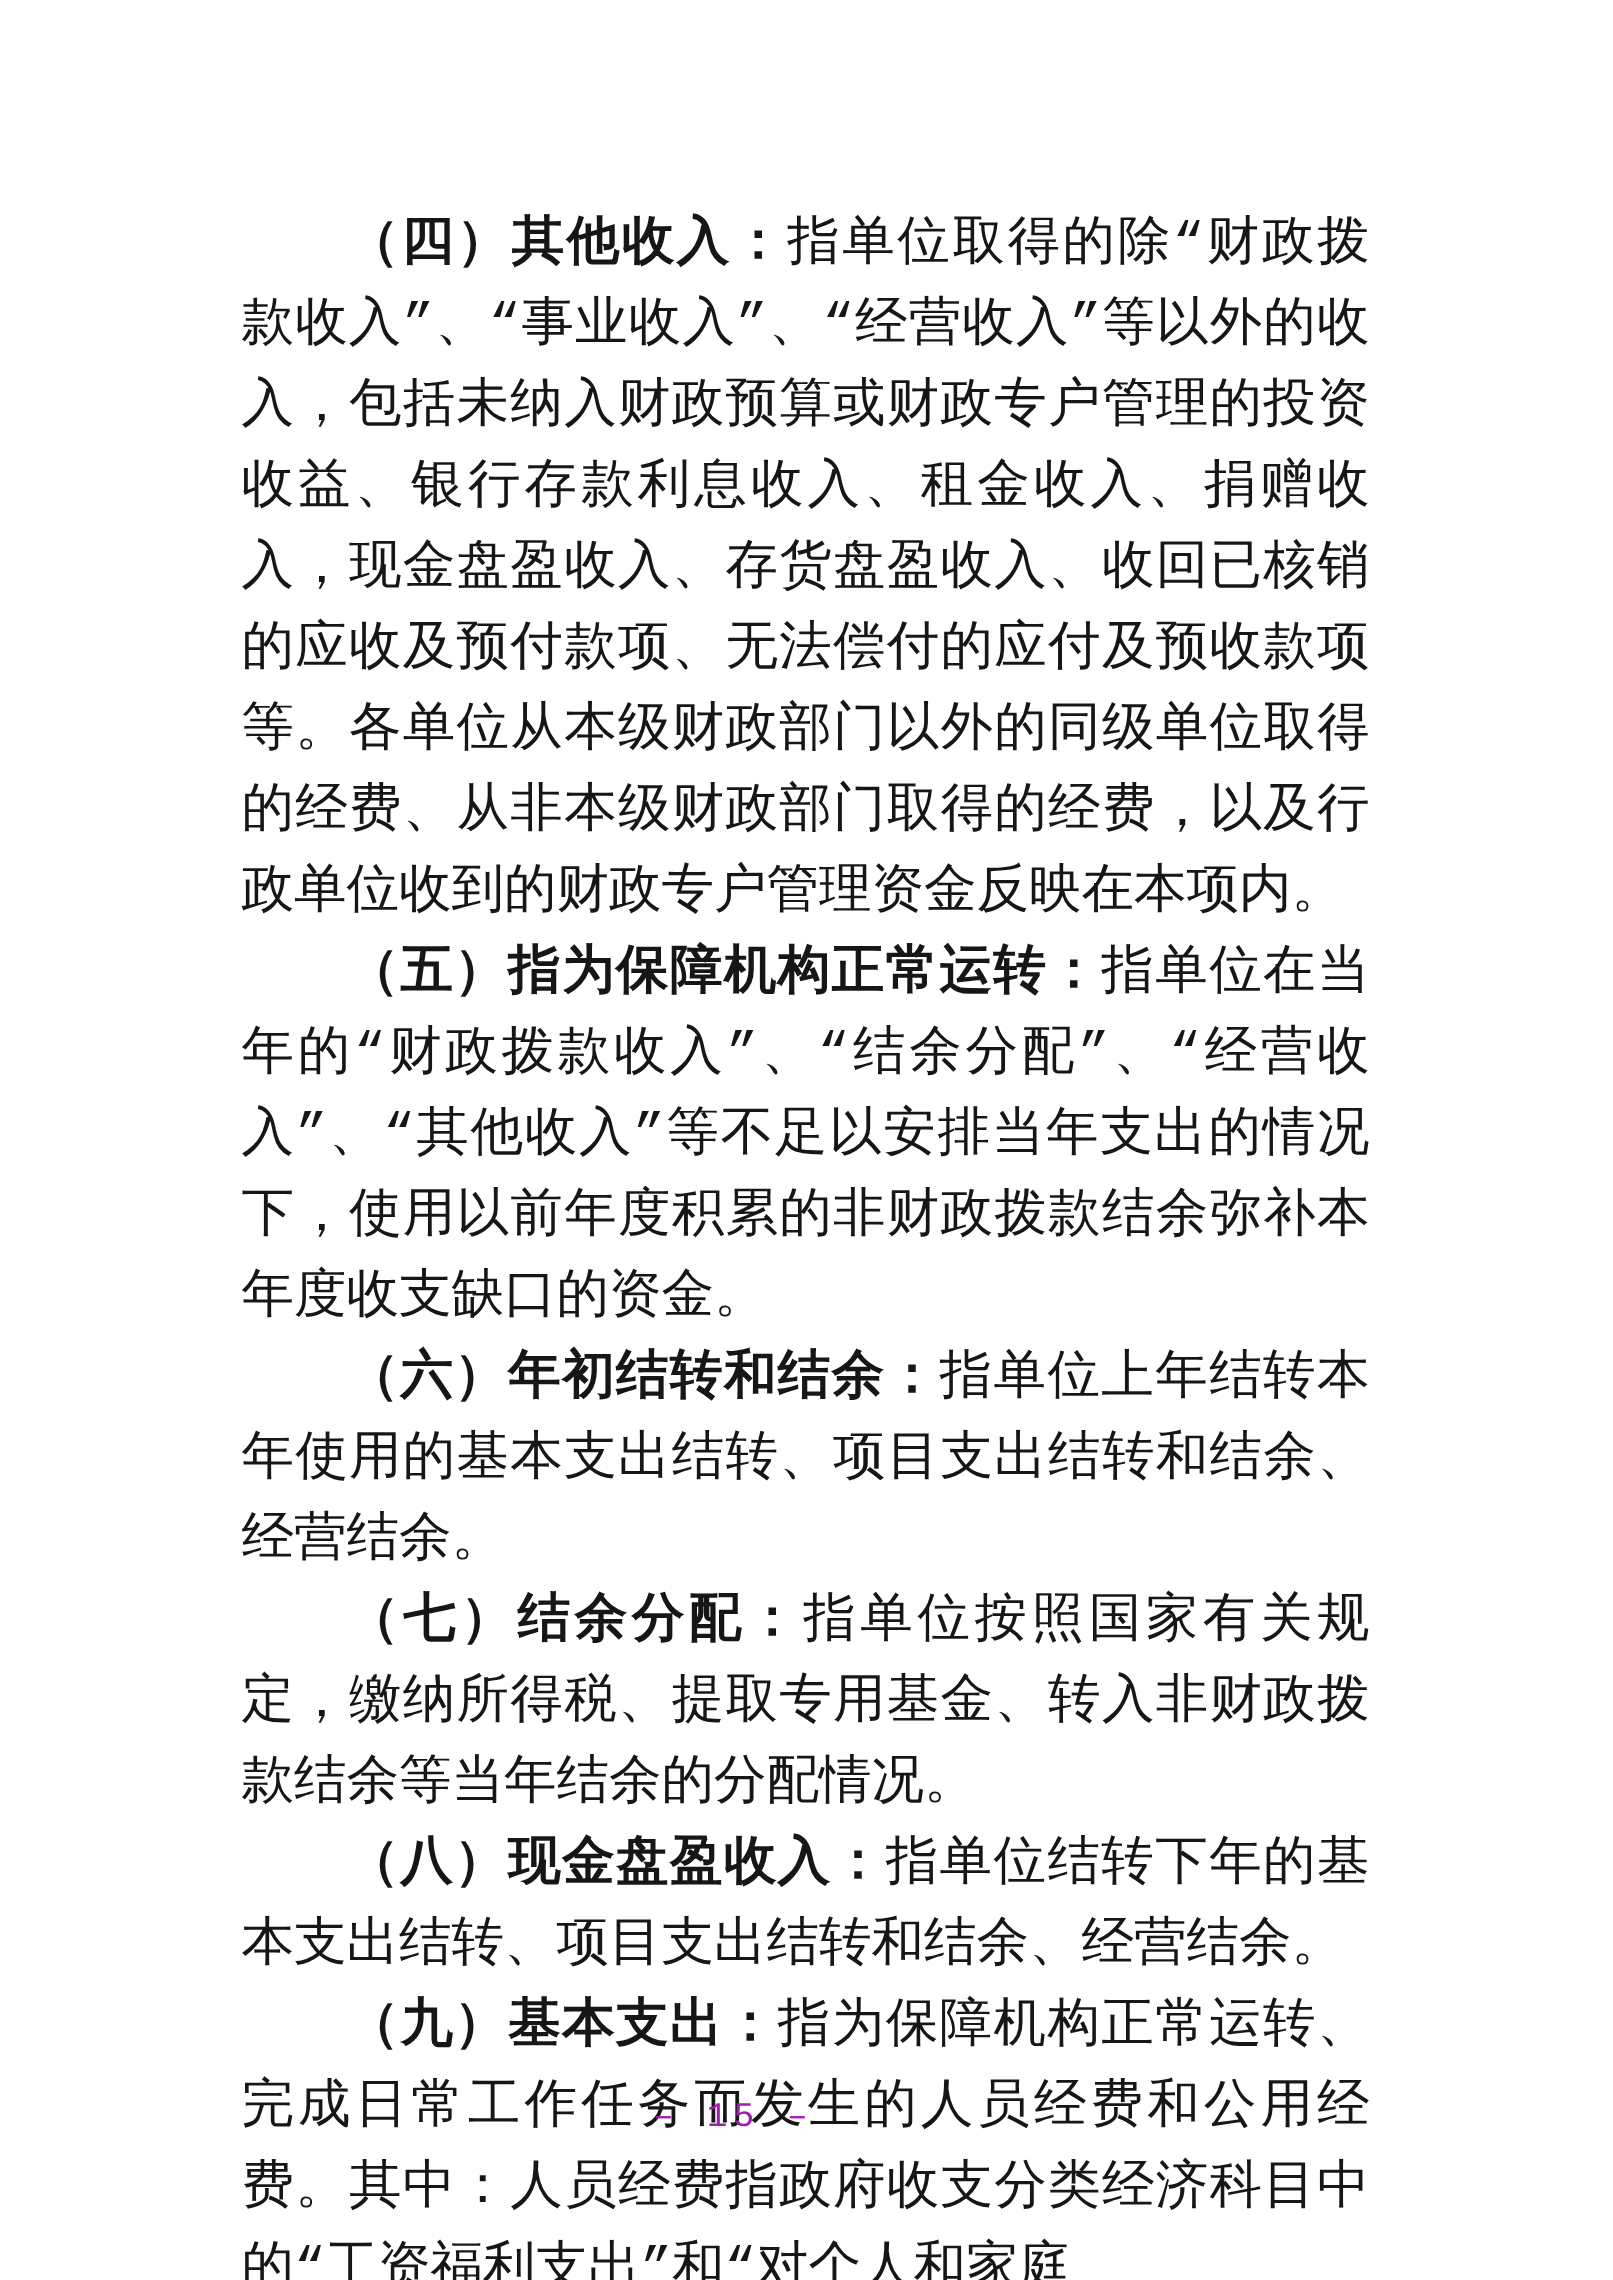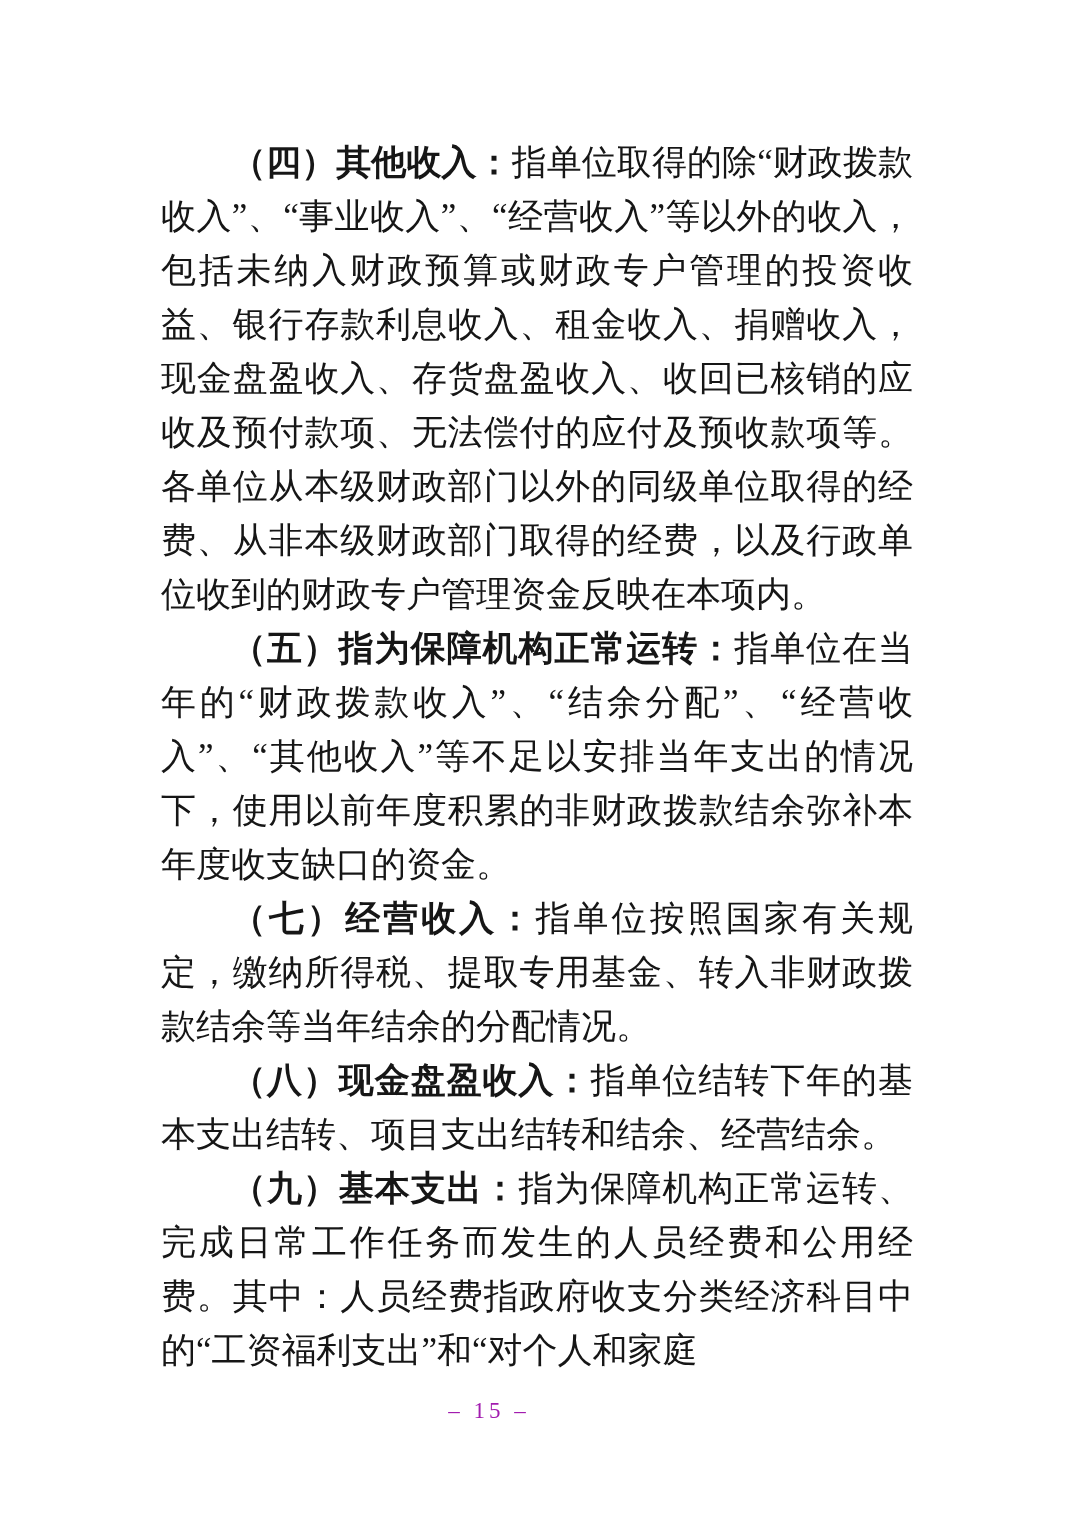--- a/index.html
+++ b/index.html
@@ -6,21 +6,21 @@
     margin: 0;
     padding: 0;
     background: #ffffff;
   }
   .page {
     position: relative;
     width: 978px;
     height: 1520px;
     background: #ffffff;
     overflow: hidden;
-    font-family: Liberation Serif, serif;
+    font-family: Liberation Mono, monospace;
     color: #161616;
   }
   .content {
     position: absolute;
     left: 161px;
     top: 136px;
     width: 752px;
     font-size: 35px;
     line-height: 54px;
     text-align: justify;
@@ -44,18 +44,19 @@
     color: #a21caf;
   }
 </style>
 </head>
 <body>
 
 <div class="page">
   <div class="content">
     <p class="para"><span class="head">（四）其他收入：</span><span>指单位取得的除“财政拨款收入”、“事业收入”、“经营收入”等以外的收入，包括未纳入财政预算或财政专户管理的投资收益、银行存款利息收入、租金收入、捐赠收入，现金盘盈收入、存货盘盈收入、收回已核销的应收及预付款项、无法偿付的应付及预收款项等。各单位从本级财政部门以外的同级单位取得的经费、从非本级财政部门取得的经费，以及行政单位收到的财政专户管理资金反映在本项内。</span></p>
     <p class="para"><span class="head">（五）指为保障机构正常运转：</span><span>指单位在当年的“财政拨款收入”、“结余分配”、“经营收入”、“其他收入”等不足以安排当年支出的情况下，使用以前年度积累的非财政拨款结余弥补本年度收支缺口的资金。</span></p>
-    <p class="para"><span class="head">（七）经营收入：</span><span>指单位按照国家有关规定，缴纳所得税、提取专用基金、转入非财政拨款结余等当年结余的分配情况。</span></p>
+    <p class="para"><span class="head">（六）年初结转和结余：</span><span>指单位上年结转本年使用的基本支出结转、项目支出结转和结余、经营结余。</span></p>
+    <p class="para"><span class="head">（七）结余分配：</span><span>指单位按照国家有关规定，缴纳所得税、提取专用基金、转入非财政拨款结余等当年结余的分配情况。</span></p>
     <p class="para"><span class="head">（八）现金盘盈收入：</span><span>指单位结转下年的基本支出结转、项目支出结转和结余、经营结余。</span></p>
     <p class="para"><span class="head">（九）基本支出：</span><span>指为保障机构正常运转、完成日常工作任务而发生的人员经费和公用经费。其中：人员经费指政府收支分类经济科目中的“工资福利支出”和“对个人和家庭</span></p>
   </div>
   <div class="footer">– 15 –</div>
 </div>
 
 </body></html>

